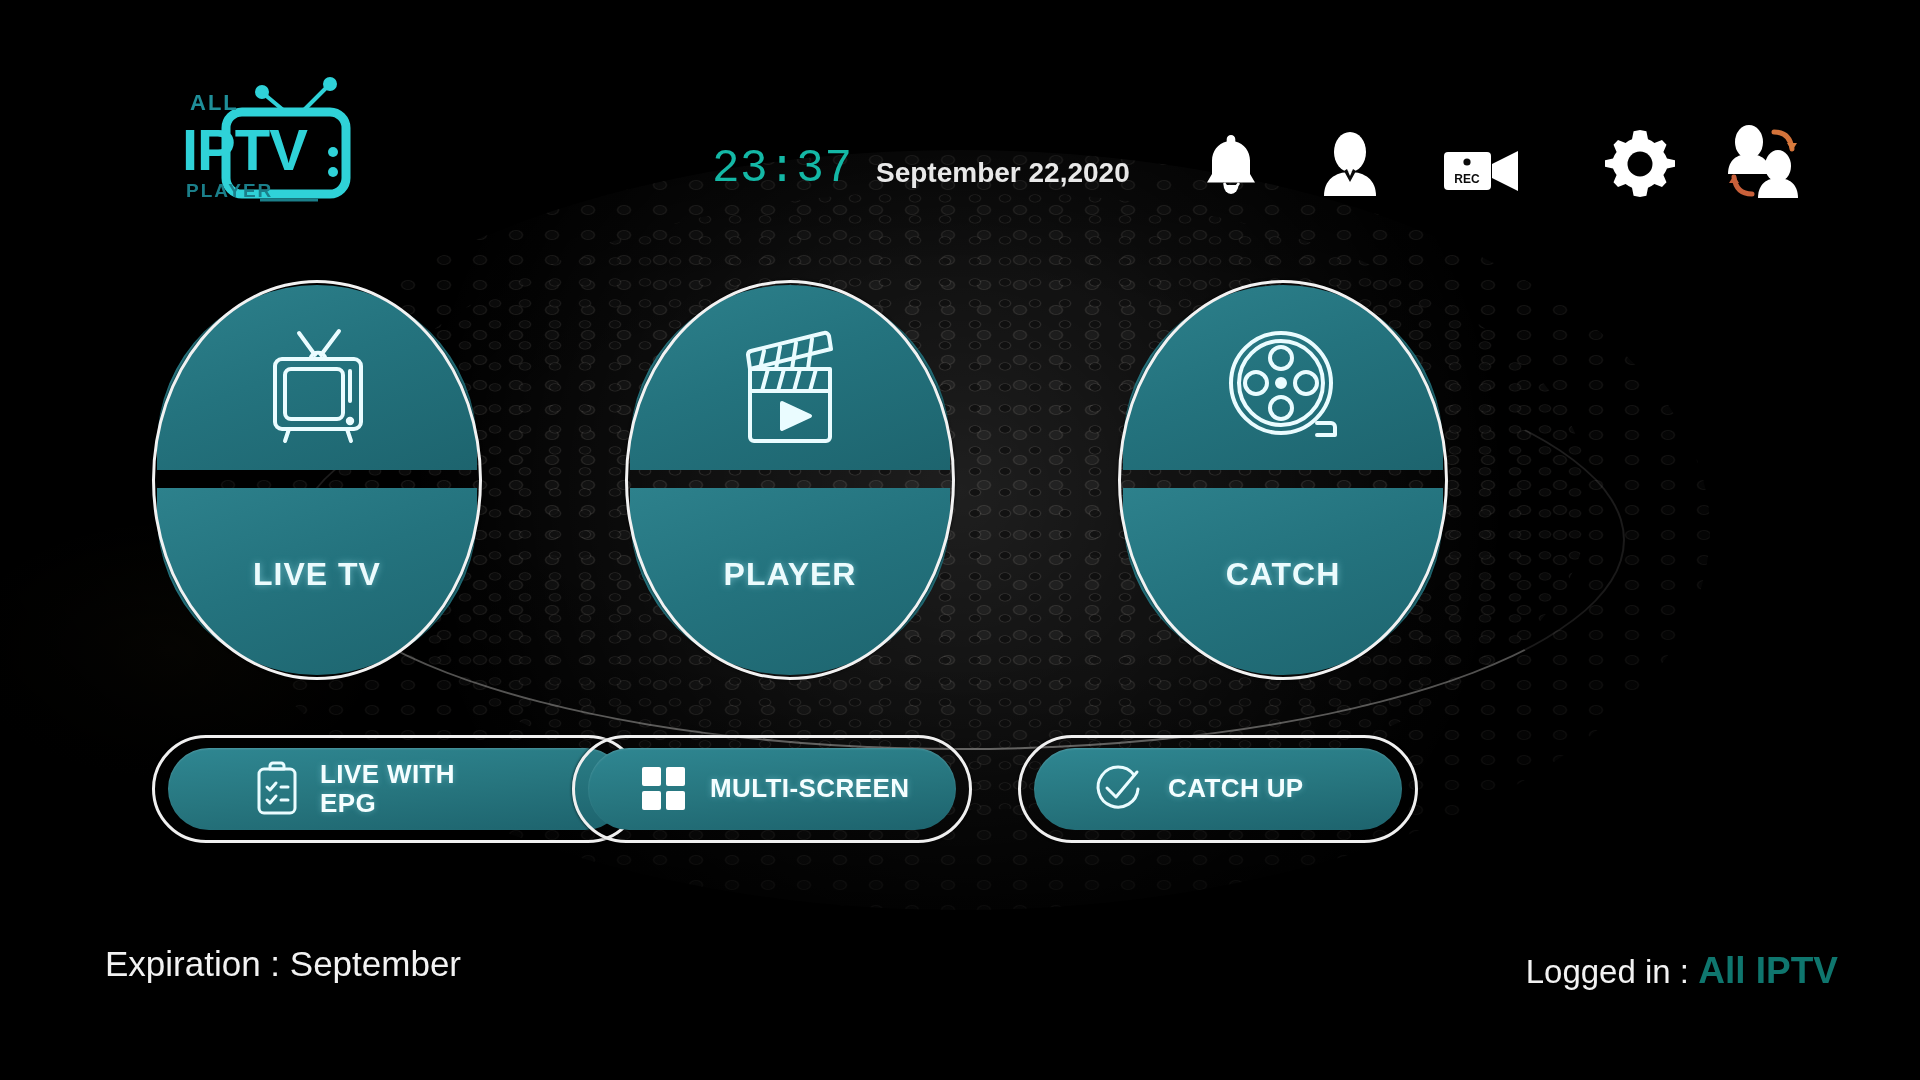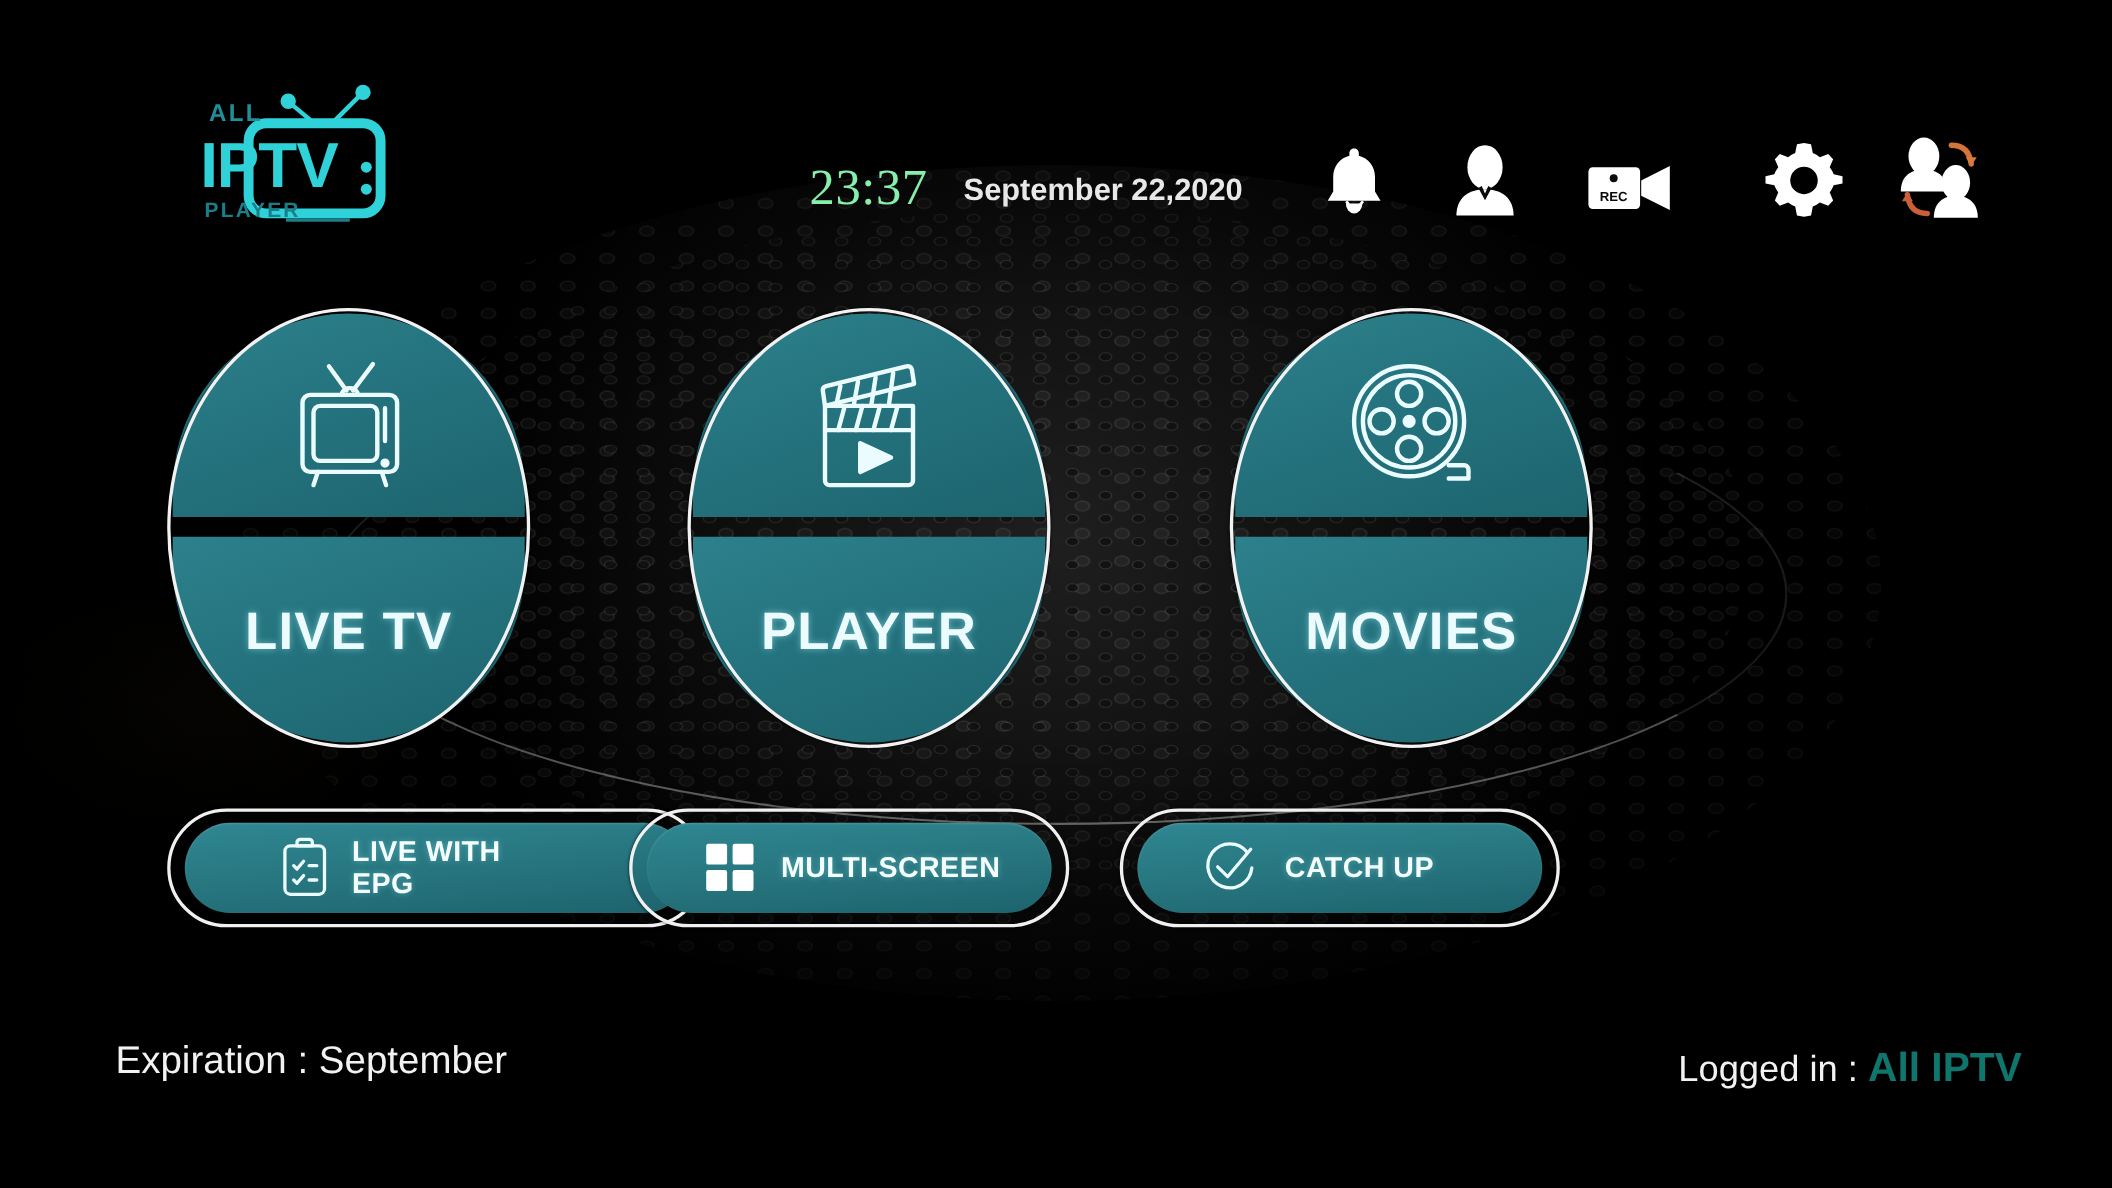--- a/index.html
+++ b/index.html
@@ -46,23 +46,23 @@
     background:radial-gradient(ellipse at center, rgba(120,100,40,0.10), rgba(0,0,0,0) 70%);
   }
 
   
   #header { position:absolute; left:0; top:0; width:1920px; height:240px; z-index:5; }
 
   #logo { position:absolute; left:168px; top:72px; width:230px; height:145px; }
   #logo svg { width:100%; height:100%; display:block; }
 
   #clock {
-    position:absolute; left:736px; top:143px;
-    font-size:46px; font-weight:400; color:#86efac; letter-spacing:0.5px;
-    font-family:Liberation Serif, serif;
+    position:absolute; left:712px; top:143px;
+    font-size:46px; font-weight:400; color:#14b8a6; letter-spacing:0.5px;
+    font-family:Liberation Mono, monospace;
   }
   #datetext {
     position:absolute; left:876px; top:157px;
     font-size:28px; color:#e8e8e8; font-weight:700;
   }
 
   .hicon { position:absolute; top:130px; cursor:pointer; }
   .hicon svg { display:block; }
 
   
@@ -87,21 +87,21 @@
     border-radius:0 0 160px 160px;
   }
   .tile .icon-wrap {
     position:absolute; left:0; top:0; width:320px; height:185px;
     display:flex; align-items:center; justify-content:center;
     padding-top:18px;
   }
   .tile .label {
     position:absolute; left:0; top:0; width:320px; height:187px;
     display:flex; align-items:center; justify-content:center;
-    color:#ecfbfd; font-size:48px; font-weight:bold; letter-spacing:1px;
+    color:#ecfbfd; font-size:32px; font-weight:bold; letter-spacing:1px;
     text-shadow:0 0 7px rgba(160,235,245,0.55);
     padding-bottom:14px;
   }
 
   
   #pills { position:absolute; left:0; top:735px; width:1920px; height:130px; z-index:5; }
   .pill-outer {
     position:absolute; height:108px;
     border:3px solid #f0f0f0; border-radius:60px;
     box-shadow:0 0 3px rgba(0,0,0,0.9);
@@ -268,21 +268,21 @@
             <circle cx="62" cy="83" r="11"></circle>
             <circle cx="37" cy="58" r="11"></circle>
             <circle cx="87" cy="58" r="11"></circle>
             <circle cx="62" cy="58" r="4" fill="#eafcff"></circle>
             <path d="M98 98 L112 98 a4 4 0 0 1 4 4 L116 110 L98 110"></path>
           </g>
         </svg>
       </div>
     </div>
     <div class="half bottom">
-      <div class="label">MOVIES</div>
+      <div class="label">CATCH</div>
     </div>
     <div class="ring"></div>
   </div>
 </div>
 
 <div id="pills">
 
   <div class="pill-outer" style="left:152px; width:490px; top:0;">
     <div class="pill-inner" style="left:13px; top:10px; width:458px; padding-left:92px; gap:22px;">
       <div class="pill-ico" style="position:absolute; left:86px;">

